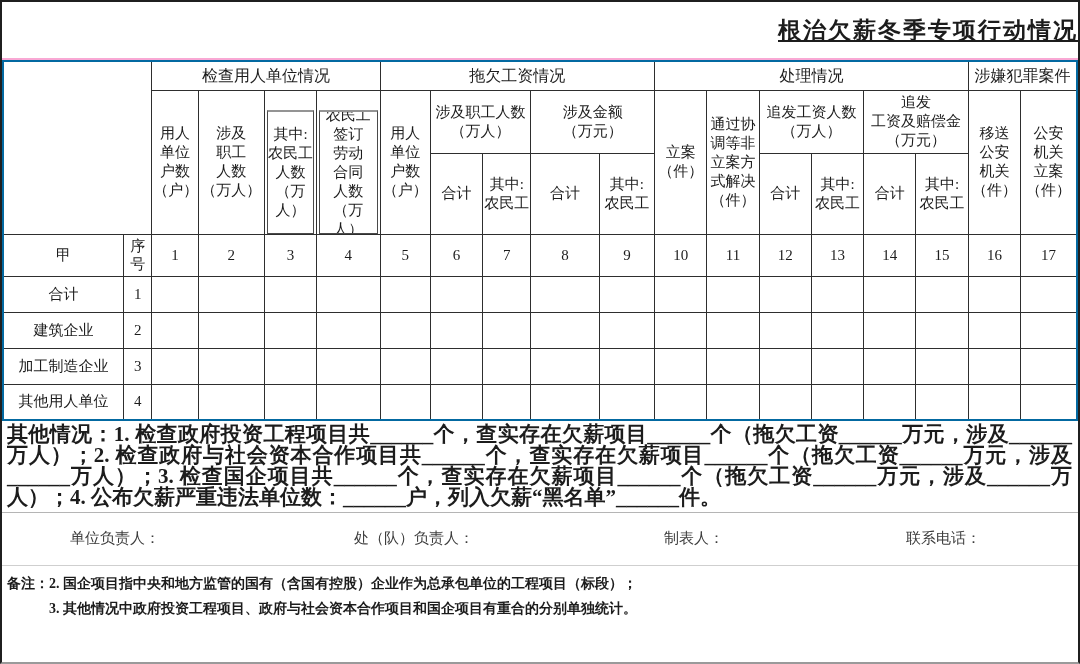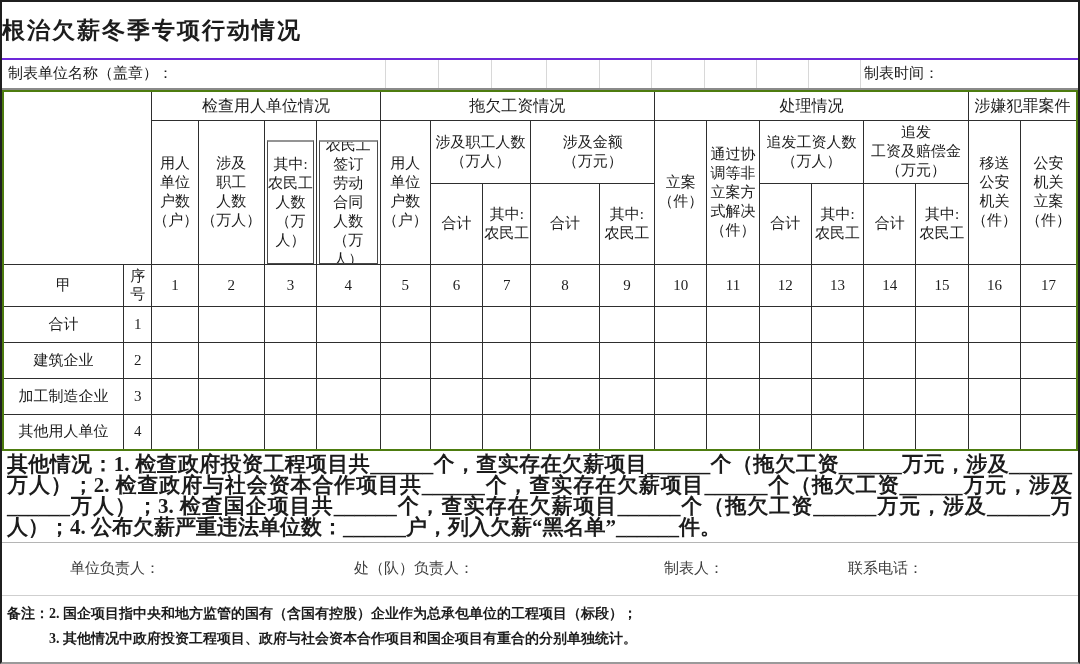--- a/index.html
+++ b/index.html
@@ -3,77 +3,63 @@
 <meta charset="utf-8">
 <style>
   html,body{margin:0;padding:0;background:#fff;}
   .sheet{
     position:relative;width:1080px;height:664px;box-sizing:border-box;
     background:#fff;border:2px solid #1f1f1f;border-bottom-color:#9a9a9a;
     overflow:hidden;color:#1c1c1c;
     font-family:"Liberation Serif","DejaVu Serif",serif;
   }
   
-  .title-box{height:56px;border-bottom:2px solid #6d28d9;display:flex;align-items:center;justify-content:flex-start;}
+  .title-box{height:56px;border-bottom:2px solid #f9a8d4;display:flex;align-items:center;justify-content:flex-end;text-decoration:underline;}
   .title-box h1{margin:0;font-size:23px;font-weight:bold;letter-spacing:2px;}
   
   .info-row{position:relative;height:28px;border-bottom:2px solid #8a8a8a;font-size:15px;}
   .info-left{position:absolute;left:6px;top:4px;}
   .info-right{position:absolute;left:862px;top:4px;}
   .tick{position:absolute;top:0;bottom:0;width:1px;background:#d8d8d8;}
   
-  table.grid{width:100%;border-collapse:collapse;table-layout:fixed;border:2px solid #4d7c0f;}
+  table.grid{width:100%;border-collapse:collapse;table-layout:fixed;border:2px solid #0369a1;}
   table.grid td{border:1px solid #2e2e2e;text-align:center;vertical-align:middle;
     font-size:15px;line-height:19px;padding:0 1px;overflow:hidden;}
   tr.rA{height:29px;} tr.rA td{font-size:16px;}
   tr.rB1{height:63px;} tr.rB2{height:81px;}
   tr.rNum{height:42px;} tr.rNum td{line-height:18px;}
   tr.body-row{height:36px;}
   .pre{white-space:pre-line;}
   td.boxed{vertical-align:top;padding:0;}
   .inbox{margin:19px 1px 0 1px;height:124px;box-sizing:border-box;
     border:1px solid #4a4a4a;border-top:2px solid #949494;
     display:flex;align-items:center;justify-content:center;white-space:pre-line;
     font-size:15px;line-height:19px;overflow:hidden;}
   
   .other-box{box-sizing:border-box;height:92px;border-bottom:1px solid #b5b5b5;
     padding:3px 6px 0 5px;font-size:21px;line-height:21px;font-weight:600;text-align:justify;}
   
   .sign-row{position:relative;height:52px;border-bottom:1px solid #cfcfcf;font-size:15px;color:#3c3c3c;}
   .sign-row span{position:absolute;top:16px;}
-  .sig-1{left:68px;} .sig-2{left:336px;margin-left:16px;} .sig-3{left:662px;} .sig-4{left:846px;}
+  .sig-1{left:68px;} .sig-2{left:336px;margin-left:16px;} .sig-3{left:662px;} .sig-4{left:904px;}
   
   .notes-box{box-sizing:border-box;height:74px;padding:5px 4px 0 5px;display:flex;
     font-size:14px;line-height:25px;font-weight:600;}
   .notes-label{flex:0 0 auto;}
   .notes-lines{flex:1 1 auto;}
 </style>
 </head>
 <body>
 
 <div class="sheet">
 
   <div class="title-box">
     <h1>根治欠薪冬季专项行动情况</h1>
   </div>
 
-  <div class="info-row">
-    <span class="info-left">制表单位名称（盖章）：</span>
-    <span class="info-right">制表时间：</span>
-    <div class="tick" style="left:383px"></div>
-    <div class="tick" style="left:436px"></div>
-    <div class="tick" style="left:489px"></div>
-    <div class="tick" style="left:544px"></div>
-    <div class="tick" style="left:597px"></div>
-    <div class="tick" style="left:649px"></div>
-    <div class="tick" style="left:702px"></div>
-    <div class="tick" style="left:754px"></div>
-    <div class="tick" style="left:806px"></div>
-    <div class="tick" style="left:858px"></div>
-  </div>
 
   <table class="grid">
     <colgroup>
       <col style="width:120px">
         <col style="width:28px">
       <col style="width:46px">
         <col style="width:66px">
         <col style="width:52px">
         <col style="width:63px">
       <col style="width:50px">

